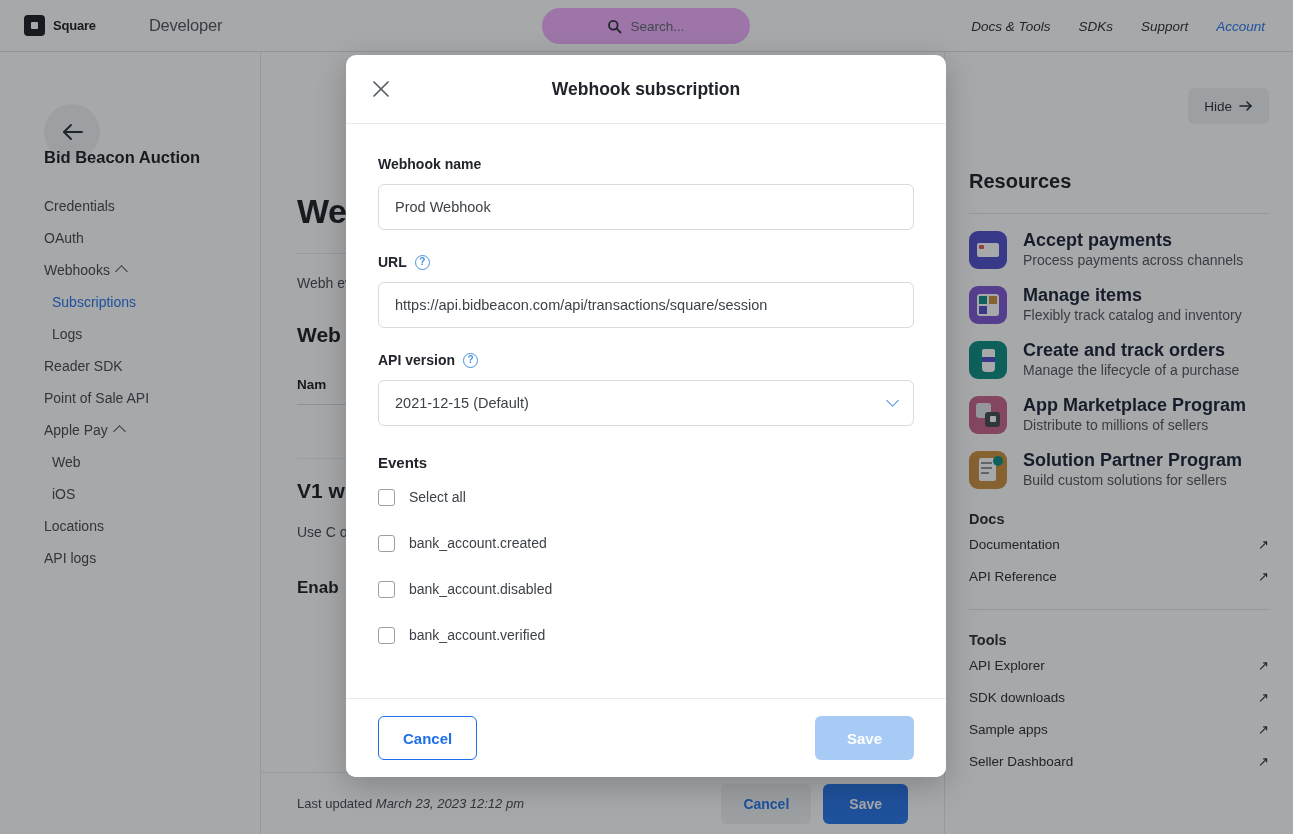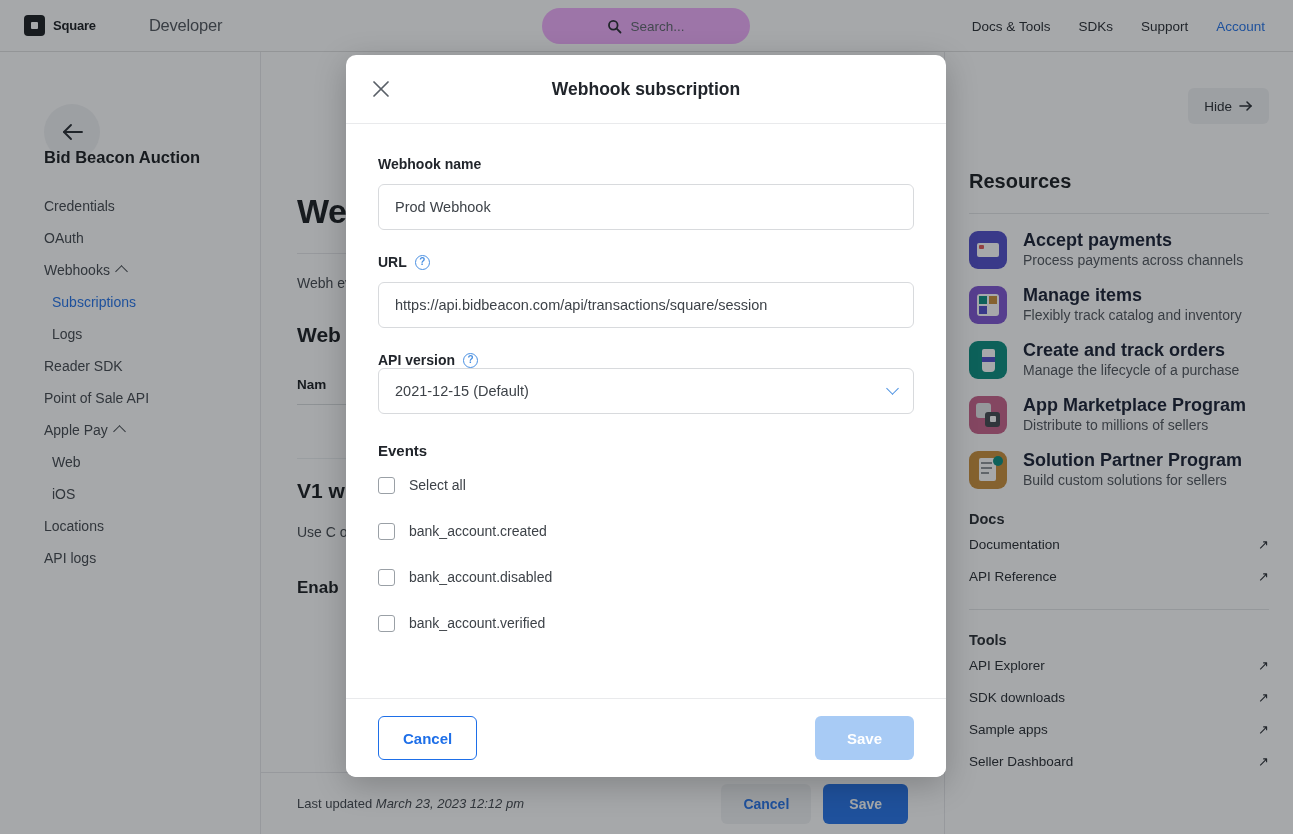--- a/index.html
+++ b/index.html
@@ -28,21 +28,21 @@
   .brand-name { font-size: 13px; font-weight: 700; color: #111418; letter-spacing: -0.2px; }
   .brand-sub { font-size: 16.5px; font-weight: 400; color: #4a4f56; letter-spacing: -0.2px; margin-left: 45px; }
 
   .searchbox {
     position: absolute; left: 542px; top: 8px; width: 208px; height: 36px;
     background: #f0abfc; border-radius: 18px;
     display: flex; align-items: center; justify-content: center; gap: 8px;
   }
   .searchbox .ph { font-size: 13.5px; color: #5a6068; }
 
-  .topnav { position: absolute; right: 28px; top: 0; height: 52px; display: flex; align-items: center; gap: 28px; }
+  .topnav { position: absolute; right: 28px; top: 0; height: 52px; display: flex; align-items: center; gap: 28px; font-style: italic; }
   .topnav a { font-size: 13.5px; color: #21252b; text-decoration: none; }
   .topnav a.accent { color: #1e6fe8; }
 
   .backbtn {
     position: absolute; left: 44px; top: 104px; width: 56px; height: 56px;
     border-radius: 50%; background: #f1f2f4;
     display: flex; align-items: center; justify-content: center;
   }
 
   .sidebar { position: absolute; left: 0; top: 52px; width: 260px; height: 782px; background: #ffffff; }
@@ -131,21 +131,21 @@
     width: 15px; height: 15px; border-radius: 50%; border: 1.4px solid #4a90e2;
     color: #4a90e2; font-size: 10px; font-weight: 700; line-height: 12px;
     display: flex; align-items: center; justify-content: center;
   }
   .f-input {
     margin-top: 12px; width: 536px; height: 46px; border: 1px solid #d8dadd;
     border-radius: 6px; display: flex; align-items: center; padding: 0 16px;
     font-size: 14.5px; color: #3d4248; background: #ffffff;
   }
   .f-select {
-    width: 536px; height: 46px; border: 1px solid #d8dadd;
+    margin-top: 12px; width: 536px; height: 46px; border: 1px solid #d8dadd;
     border-radius: 6px; display: flex; align-items: center; padding: 0 16px;
     font-size: 14.5px; color: #3d4248; background: #ffffff;
   }
   .chev { margin-left: auto; width: 9px; height: 9px; border-right: 1.7px solid #4a90e2; border-bottom: 1.7px solid #4a90e2; transform: rotate(45deg); margin-top: -5px; }
   .gap { height: 24px; }
   .events-title { margin-top: 28px; font-size: 15px; font-weight: 700; color: #21252b; }
   .evt-row { display: flex; align-items: center; gap: 14px; height: 40px; margin-top: 6px; }
   .cbx { width: 17px; height: 17px; border: 1.5px solid #9aa0a6; border-radius: 3px; background: #fff; flex: 0 0 17px; }
   .evt-label { font-size: 14px; color: #3d4248; }
 

